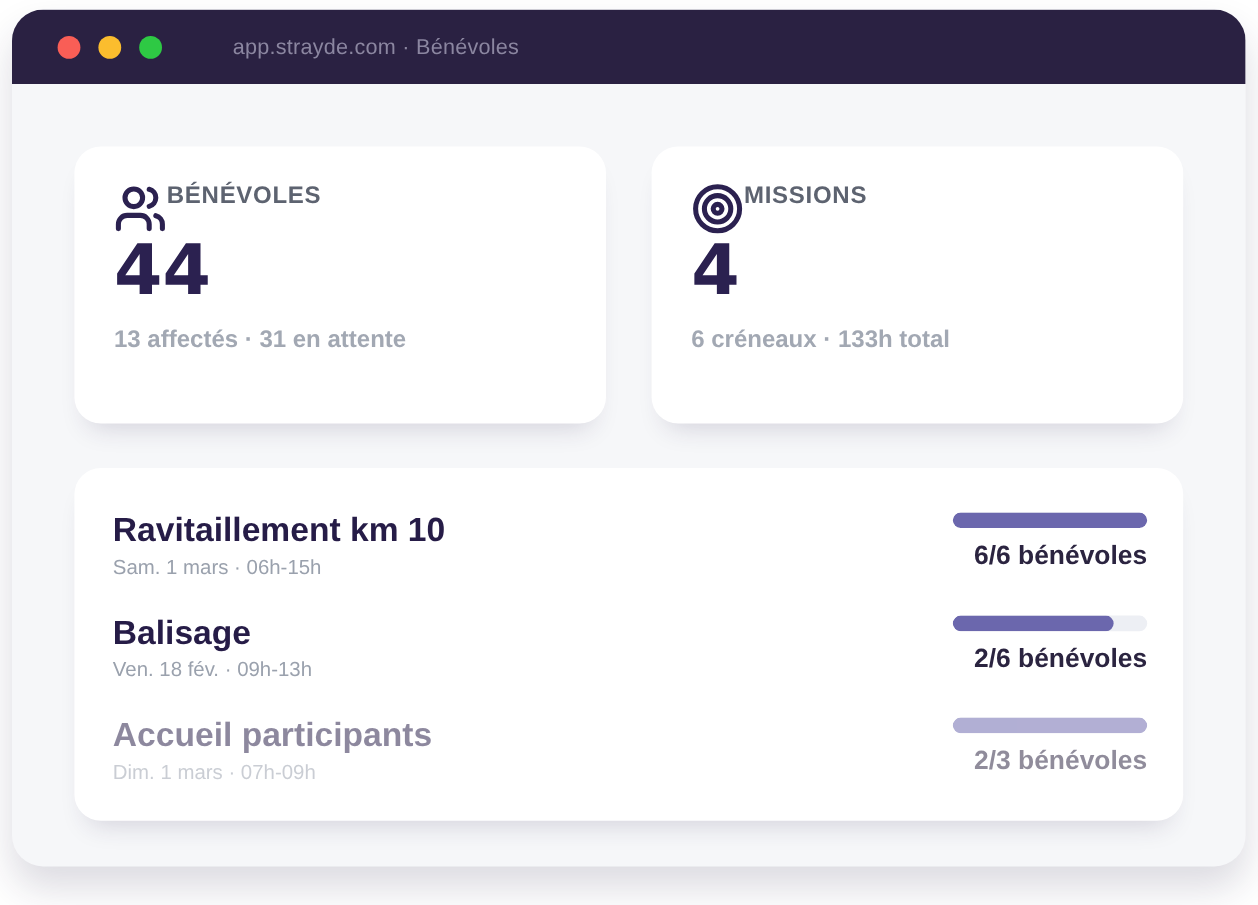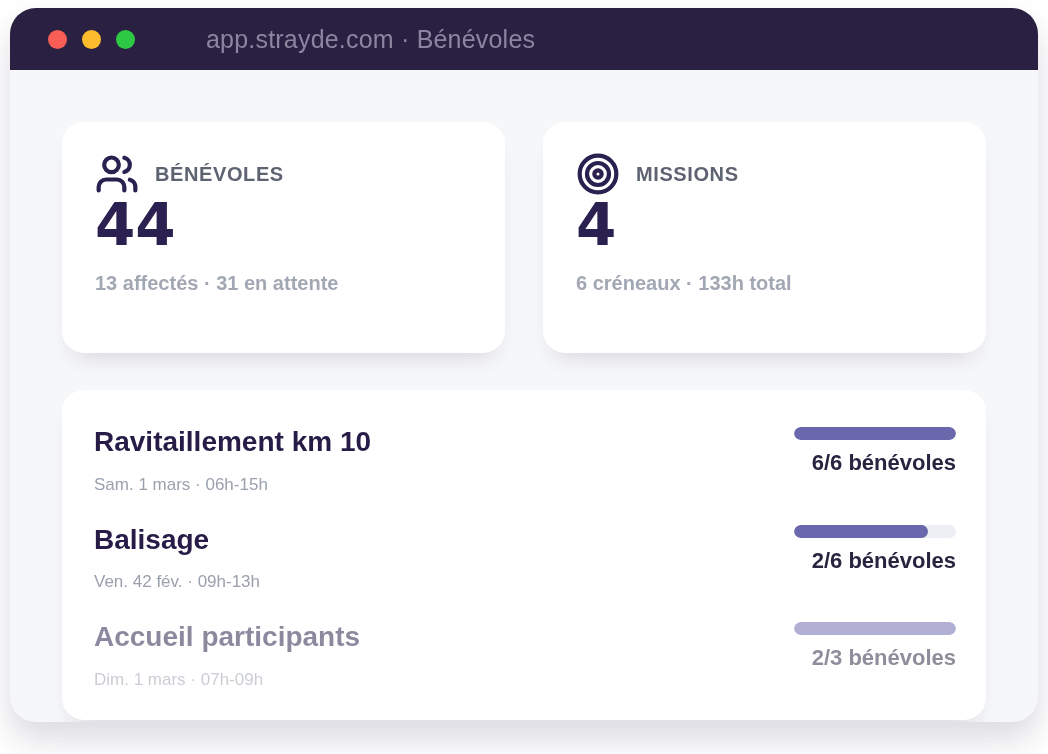--- a/index.html
+++ b/index.html
@@ -10,46 +10,46 @@
     border-radius:26px; background:#f6f7f9; overflow:hidden;
     box-shadow:0 18px 32px rgba(35,28,70,0.16);
   }
 
   
   .titlebar {
     height:62px; display:flex; align-items:center; padding-left:38px;
   }
   .traffic-lights { display:flex; align-items:center; }
   .dot { width:19px; height:19px; border-radius:50%; margin-right:15px; border:none; padding:0; cursor:default; }
-  .titlebar-title { margin-left:56px; font-size:25px; color:#8b86a0; letter-spacing:0.2px; }
+  .titlebar-title { margin-left:44px; font-size:18px; color:#8b86a0; letter-spacing:0.2px; }
 
   
   .content { padding:52px 52px 0 52px; }
 
   .stats-row { display:flex; gap:38px; }
   .stat-card {
     flex:1; height:231px; background:#ffffff; border-radius:22px;
     padding:30px 33px; box-shadow:0 14px 22px -12px rgba(42,33,80,0.18);
   }
-  .stat-head { display:flex; align-items:center; gap:16px; }
+  .stat-head { display:flex; align-items:flex-start; }
   .stat-icon { width:44px; height:44px; color:#2b2150; flex:0 0 auto; }
   .stat-icon svg { width:100%; height:100%; display:block; }
   .stat-label { font-size:20px; font-weight:700; color:#5d6370; letter-spacing:0.6px; }
   .stat-value { font-family:"DejaVu Sans", sans-serif; font-size:58px; font-weight:800; color:#2b2150; line-height:1; }
   .stat-detail { font-size:20px; color:#a2a8b3; margin-top:18px;font-weight:bold; }
 
   .list-card {
     margin-top:37px; background:#ffffff; border-radius:22px;
     padding:35px 30px 30px 32px; box-shadow:0 14px 22px -12px rgba(42,33,80,0.18);
   }
   .mission-row { display:flex; justify-content:space-between; align-items:flex-start; margin-bottom:28px; }
   .mission-row:last-child { margin-bottom:0; }
   .mission-row.dimmed { opacity:0.52; }
   .mission-title { font-size:28px; font-weight:700; color:#261c47; line-height:1.2; }
-  .mission-schedule { font-size:17px; color:#9aa1ad; margin-top:16px; }
+  .mission-schedule { font-size:17px; color:#9aa1ad; margin-top:4px; }
   .mission-right { width:162px; flex:0 0 auto; text-align:right; padding-top:2px; }
   .progress-track { height:13px; border-radius:7px; background:#edeff4; overflow:hidden; }
   .progress-fill { height:100%; border-radius:7px; background:#6b67ad; }
   .mission-count { font-size:22px; font-weight:700; color:#2b2440; margin-top:10px; }
 </style>
 </head>
 <body>
 
 <div class="window">
 
@@ -110,21 +110,21 @@
           <div class="progress-track">
             <div class="progress-fill" style="width: 100%;"></div>
           </div>
           <div class="mission-count">6/6 bénévoles</div>
         </div>
       </div>
 
       <div class="mission-row">
         <div>
           <div class="mission-title">Balisage</div>
-          <div class="mission-schedule">Ven. 42 fév. · 09h-13h</div>
+          <div class="mission-schedule">Ven. 18 fév. · 09h-13h</div>
         </div>
         <div class="mission-right">
           <div class="progress-track">
             <div class="progress-fill" style="width: 83%;"></div>
           </div>
           <div class="mission-count">2/6 bénévoles</div>
         </div>
       </div>
 
       <div class="mission-row dimmed">

